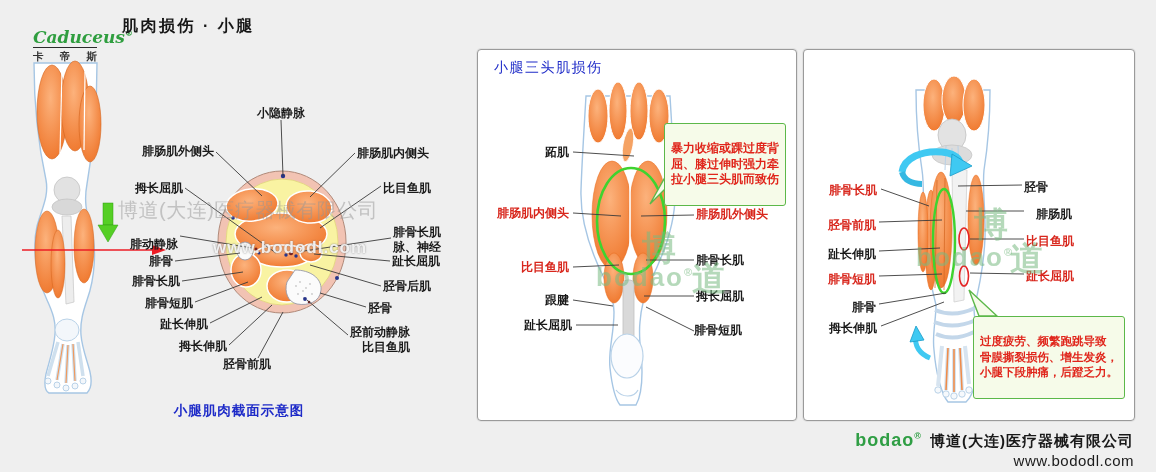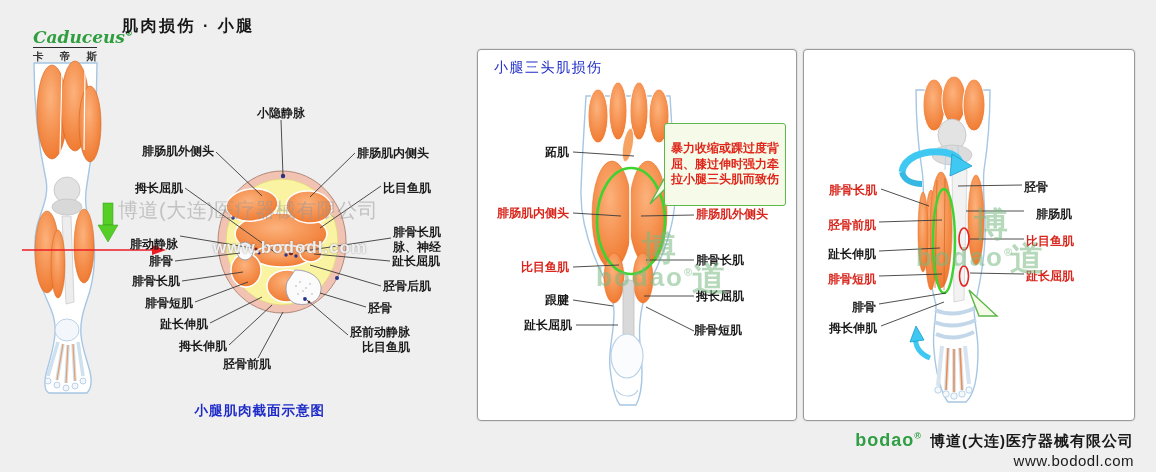--- a/index.html
+++ b/index.html
@@ -170,21 +170,21 @@
   <div class="lbl" style="left:392px;top:205px;">趾长屈肌</div>
   <div class="lbl ra" style="right:290px;top:225px;">腓骨长肌</div>
   <div class="lbl" style="left:383px;top:230px;">胫骨后肌</div>
   <div class="lbl ra" style="right:277px;top:247px;">腓骨短肌</div>
   <div class="lbl" style="left:368px;top:252px;">胫骨</div>
   <div class="lbl ra" style="right:262px;top:268px;">趾长伸肌</div>
   <div class="lbl pre" style="left:350px;top:275px;">胫前动静脉
 比目鱼肌</div>
   <div class="lbl ra" style="right:243px;top:290px;">拇长伸肌</div>
   <div class="lbl" style="left:223px;top:308px;">胫骨前肌</div>
-  <div class="caption" style="left:185px;top:352px;width:140px;text-align:right;">小腿肌肉截面示意图</div>
+  <div class="caption" style="left:169px;top:352px;width:140px;">小腿肌肉截面示意图</div>
 </div>
 
 <div class="abs wm-company" style="left:118px;top:197px;">博道(大连)医疗器械有限公司</div>
 <div class="abs wm-site" style="left:213px;top:238px;">www.bododl.com</div>
 
 <div class="panel" style="left:477px;width:320px;">
   <svg width="318" height="370">
     <g>
       <path d="M108,46 C106,80 104,110 103,140 C102,170 112,200 126,228 C133,244 136,252 136,262 C136,285 130,300 132,318 C134,336 138,350 142,355 L158,355 C162,348 164,336 164,322 C164,305 160,290 162,272 C163,258 166,246 172,232 C186,204 198,172 197,142 C196,112 194,80 192,46 Z" fill="#ffffff" stroke="#a6c6e4" stroke-width="1.4"></path>
       <ellipse cx="120" cy="66" rx="10" ry="27" fill="url(#mg)" stroke="#ffffff" stroke-width="1"></ellipse>
@@ -277,20 +277,23 @@
       <path d="M75,201 L136,198"></path>
       <path d="M75,226 L138,224"></path>
       <path d="M75,254 L142,243"></path>
       <path d="M77,276 L140,252"></path>
       <path d="M218,135 L154,136"></path>
       <path d="M220,161 L162,161"></path>
       <path d="M220,189 L166,189"></path>
       <path d="M220,224 L166,223"></path>
     </g>
   </svg>
+  <div class="callout small" style="left:169px;top:266px;">过度疲劳、频繁跑跳导致
+骨膜撕裂损伤、增生发炎，
+小腿下段肿痛，后蹬乏力。</div>
   <div class="lbl ra red" style="right:257px;top:134px;">腓骨长肌</div>
   <div class="lbl ra red" style="right:258px;top:169px;">胫骨前肌</div>
   <div class="lbl ra" style="right:258px;top:198px;">趾长伸肌</div>
   <div class="lbl ra red" style="right:258px;top:223px;">腓骨短肌</div>
   <div class="lbl ra" style="right:258px;top:251px;">腓骨</div>
   <div class="lbl ra" style="right:257px;top:272px;">拇长伸肌</div>
   <div class="lbl" style="left:220px;top:131px;">胫骨</div>
   <div class="lbl" style="left:232px;top:158px;">腓肠肌</div>
   <div class="lbl red" style="left:222px;top:185px;">比目鱼肌</div>
   <div class="lbl red" style="left:222px;top:220px;">趾长屈肌</div>

